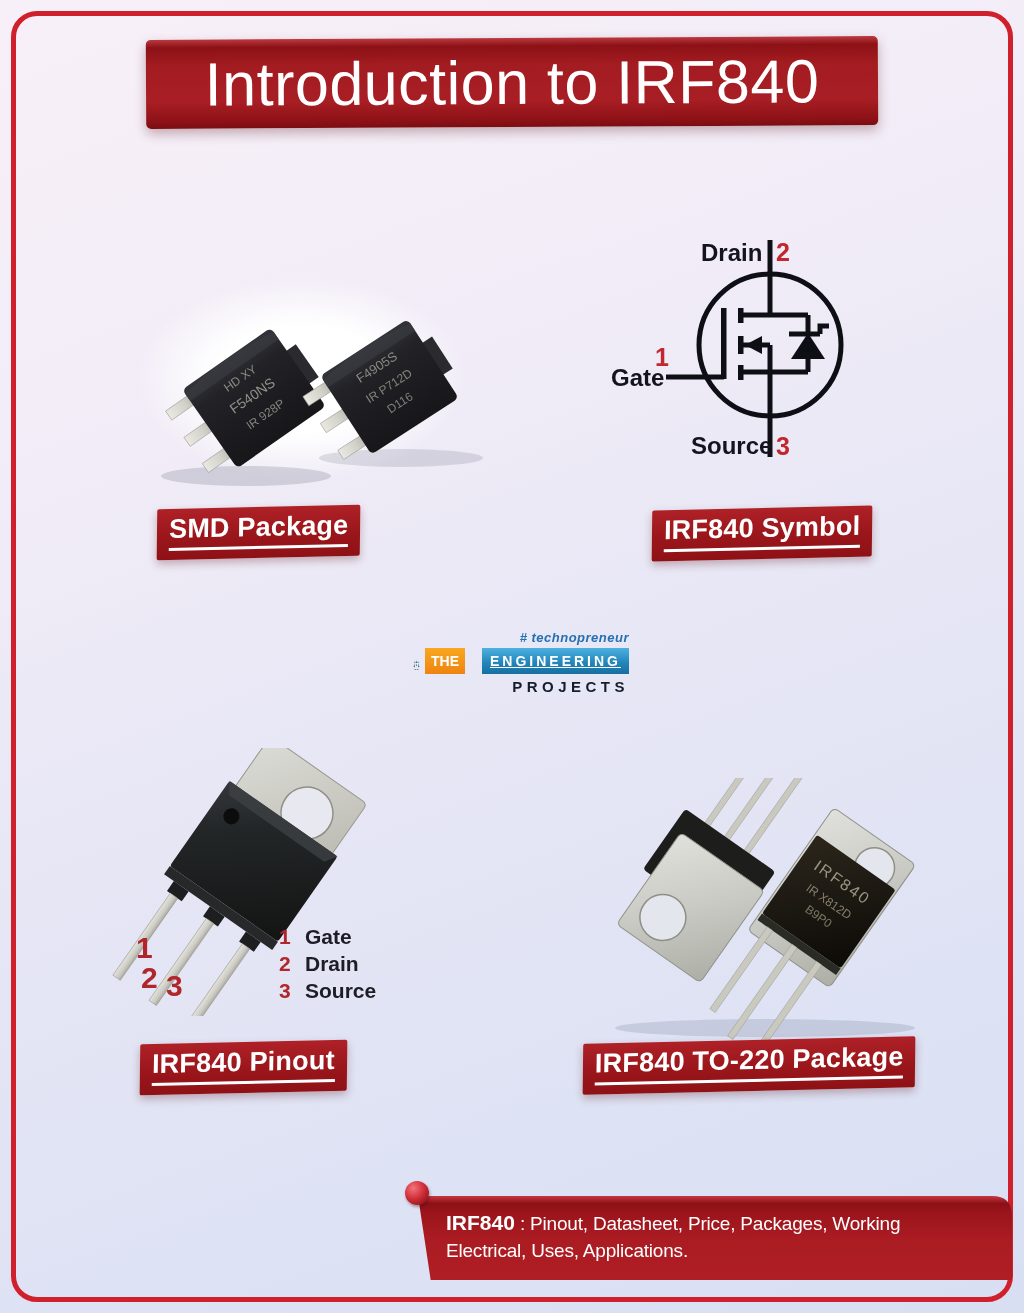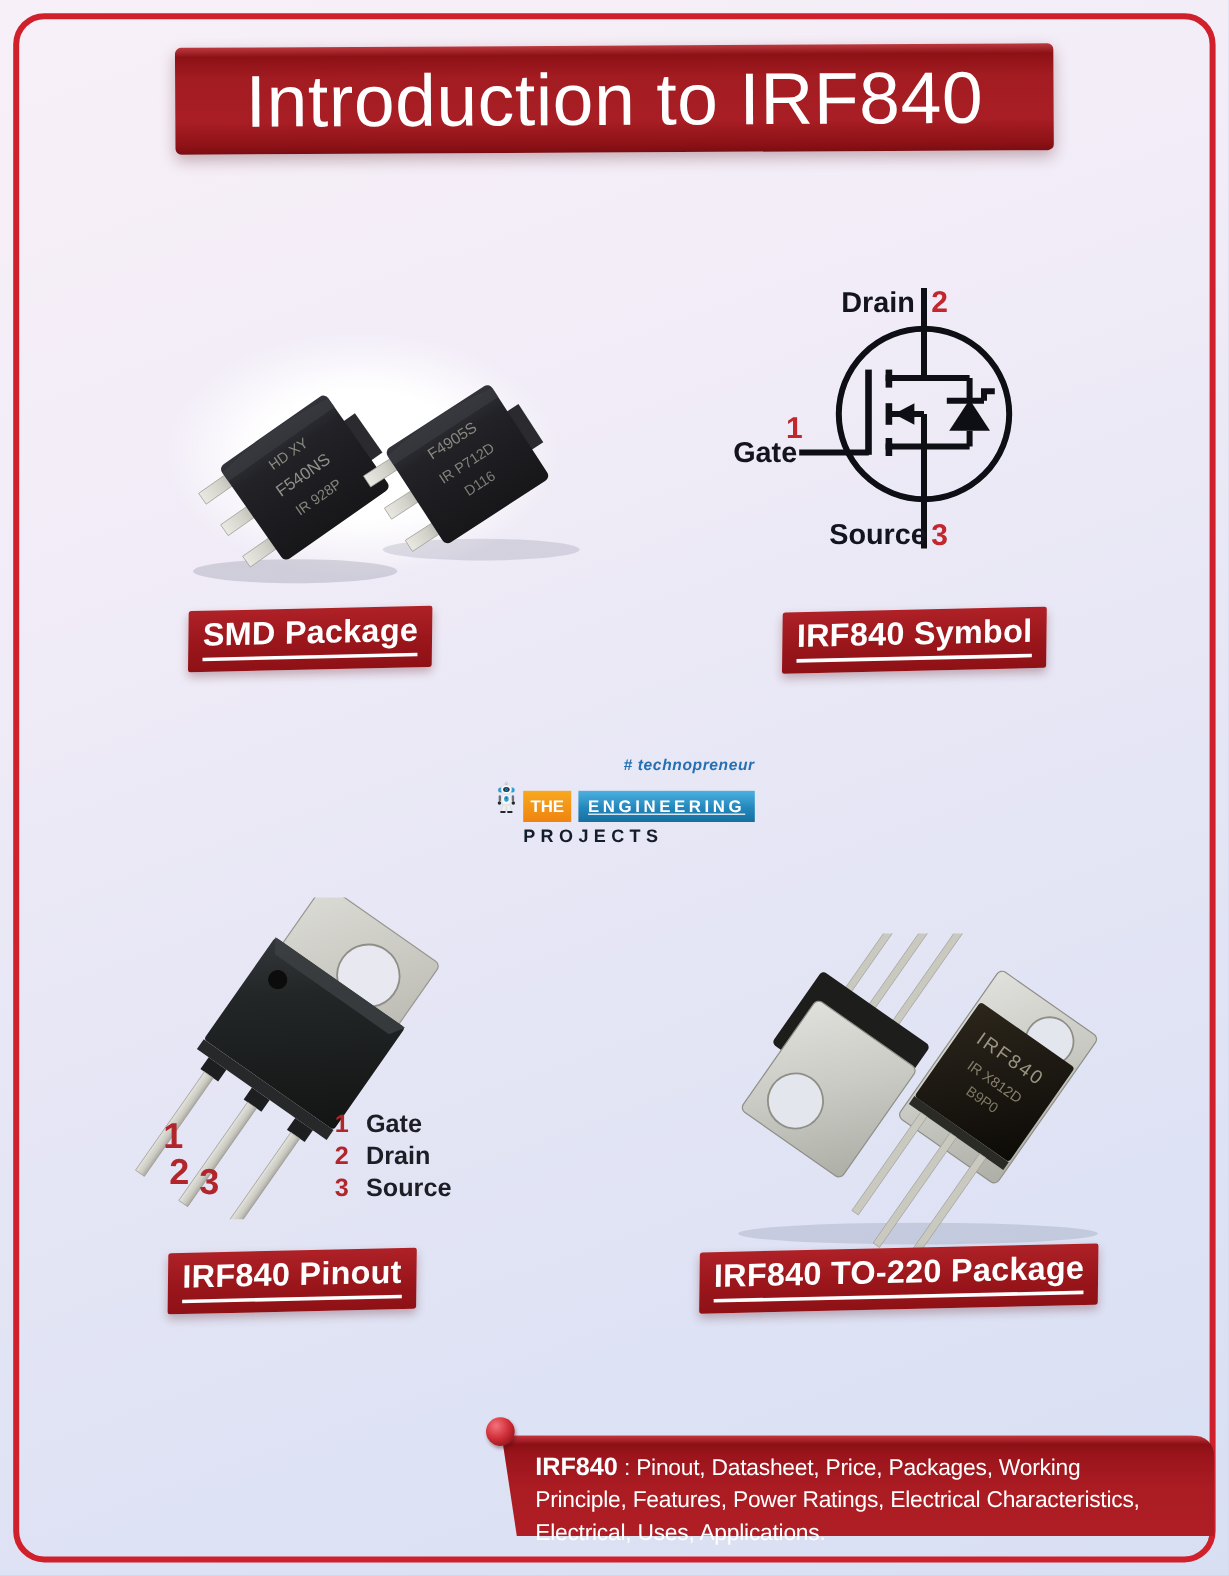--- a/index.html
+++ b/index.html
@@ -44,24 +44,24 @@
   .symbol-wrap{position:absolute;left:598px;top:226px;width:352px;height:246px;}
   .sym-label{position:absolute;font-weight:bold;font-size:24px;color:#14141f;}
   .sym-num{position:absolute;font-weight:bold;font-size:25px;color:#c1272d;}
   .sl-drain{left:103px;top:13px;}  .sn-2{left:178px;top:12px;}
   .sl-gate{left:13px;top:138px;}   .sn-1{left:57px;top:117px;}
   .sl-source{left:93px;top:206px;} .sn-3{left:178px;top:206px;}
   
   .logo{position:absolute;left:413px;top:624px;width:216px;height:86px;display:flex;align-items:flex-start;}
   .logo-text{display:flex;flex-direction:column;margin-left:5px;flex:1;}
   .logo-tagline{color:#2470b3;font-weight:bold;font-size:13px;text-align:right;letter-spacing:.5px;margin-top:6px;font-style:italic;}
-  .logo-row{display:flex;gap:6px;margin-top:14px;}
+  .logo-row{display:flex;gap:17px;margin-top:3px;}
   .logo-the{background:linear-gradient(180deg,#f8a81f 0%,#ef8310 100%);color:#fff;font-weight:bold;font-size:14px;padding:5px 6px;}
   .logo-eng{background:linear-gradient(180deg,#4cb1e0 0%,#2387bc 55%,#176fa0 100%);color:#fff;font-weight:bold;font-size:14px;letter-spacing:3px;padding:5px 8px;text-decoration:underline;}
-  .logo-projects{color:#141d2b;font-weight:bold;font-size:15px;letter-spacing:4.5px;text-align:left;margin-top:4px;}
+  .logo-projects{color:#141d2b;font-weight:bold;font-size:15px;letter-spacing:4.5px;text-align:right;margin-top:4px;}
   
   .pinout-svg{position:absolute;left:112px;top:748px;}
   .pin-num{position:absolute;font-weight:bold;font-size:30px;color:#b1262b;}
   .pn-1{left:136px;top:931px;} .pn-2{left:141px;top:961px;} .pn-3{left:166px;top:969px;}
   .pin-legend{position:absolute;left:279px;top:925px;}
   .pin-legend .row{display:flex;gap:12px;margin-bottom:3px;font-size:21px;font-weight:bold;}
   .pin-legend .num{color:#b1262b;width:14px;}
   .pin-legend .name{color:#1d1d26;}
   
   .to220-svg{position:absolute;left:580px;top:778px;}
@@ -294,18 +294,17 @@
       <rect x="-6" y="58" width="6.5" height="112" fill="#c9c9c0" stroke="#9a9a92" stroke-width=".5"></rect>
       <rect x="24" y="58" width="6.5" height="96" fill="#c9c9c0" stroke="#9a9a92" stroke-width=".5"></rect>
     </g>
   </svg>
   <div class="label-banner lb-to220">
     <span class="banner-text">IRF840 TO-220 Package</span>
   </div>
 
   <div class="footer-banner">
     <div class="fl"><b>IRF840</b><span> : Pinout, Datasheet, Price, Packages, Working</span></div>
-    <div class="fl">Principle, Features, Power Ratings, Electrical Characteristics,</div>
     <div class="fl">Electrical, Uses, Applications.</div>
   </div>
   <div class="footer-pin"></div>
 
 </div>
 
 </body></html>

